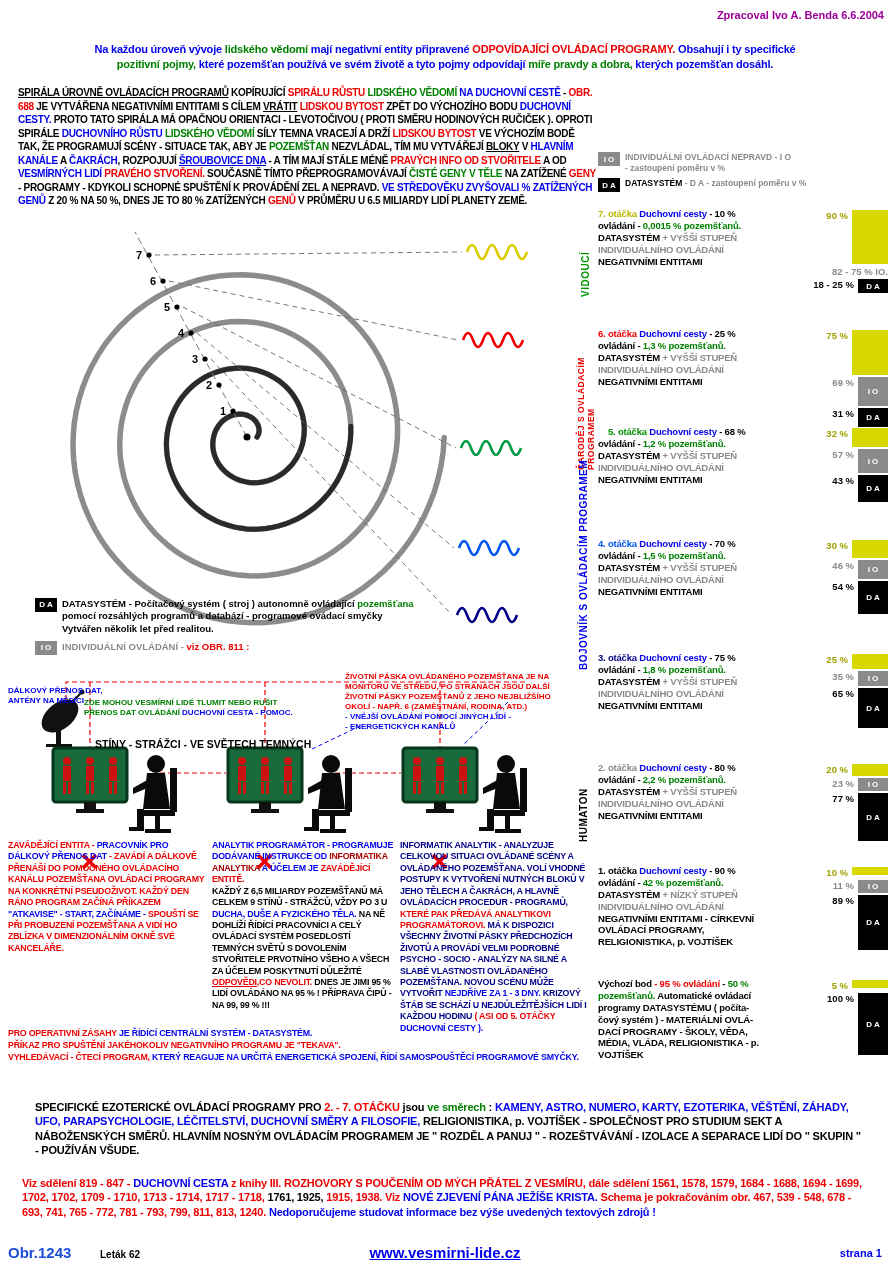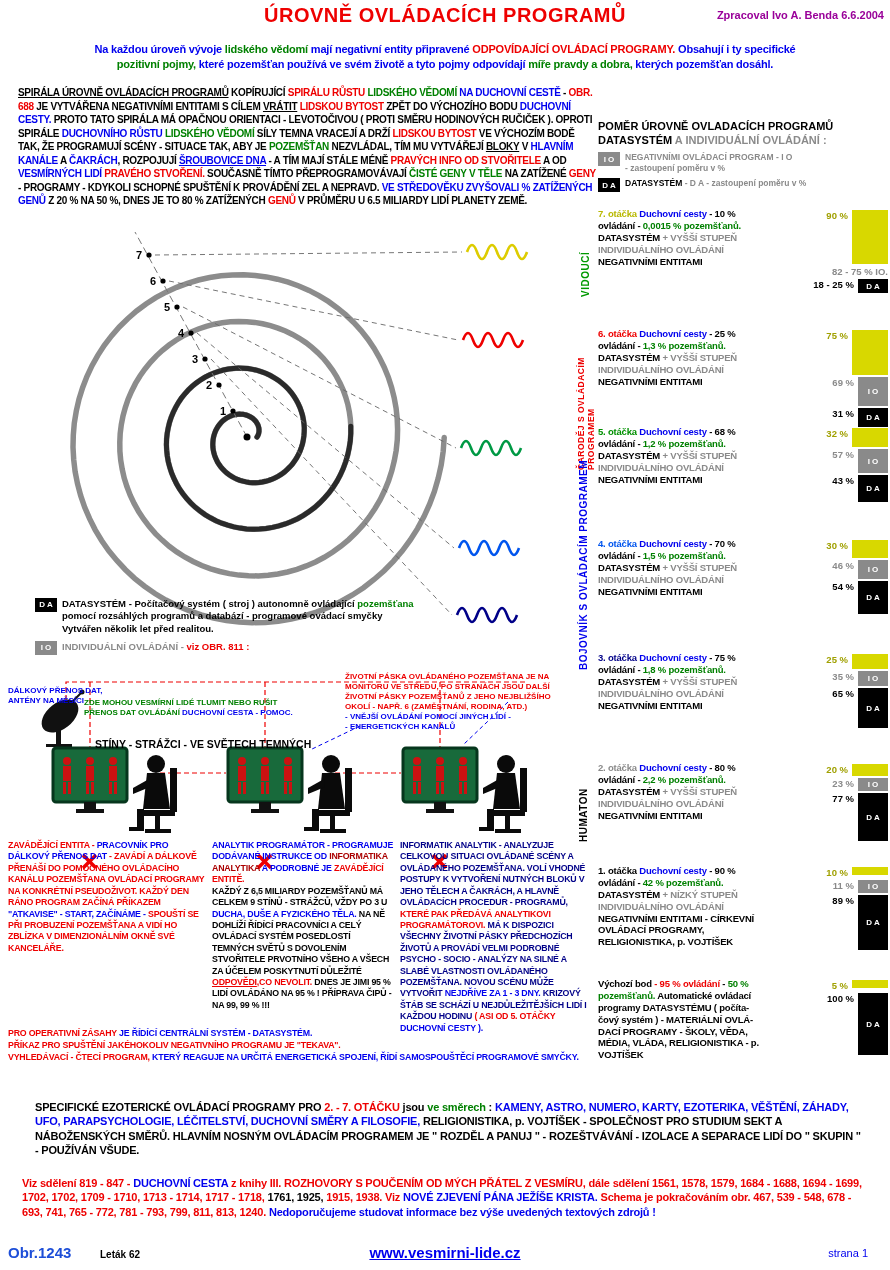--- a/index.html
+++ b/index.html
@@ -52,28 +52,27 @@
   #col1{left:8px;width:198px}
   #col2{left:212px;width:182px}
   #col3{left:400px;width:192px}
   #operative{position:absolute;left:8px;top:1028px;width:588px;font-size:8.8px;font-weight:bold;line-height:1.35;letter-spacing:-.2px}
   #esoteric{position:absolute;left:35px;top:1100px;width:828px;font-size:11px;font-weight:bold;line-height:1.3;letter-spacing:-.2px}
   #sources{position:absolute;left:22px;top:1176px;width:848px;font-size:11px;font-weight:bold;line-height:1.3;letter-spacing:-.2px}
   .footer{position:absolute;left:0;top:1242px;width:100%;height:24px}
   #f-fig{position:absolute;left:8px;top:2px;color:#1d4ed8;font-size:15px;font-weight:bold}
   #f-letak{position:absolute;left:100px;top:7px;color:#000;font-size:10px;font-weight:bold}
   #f-url{position:absolute;left:0;width:100%;text-align:center;top:2px;color:#0000ee;font-size:15px;font-weight:bold;text-decoration:underline;cursor:pointer}
-  #f-page{position:absolute;right:22px;top:5px;color:#0000ee;font-size:11px;font-weight:normal}
+  #f-page{position:absolute;right:8px;top:5px;color:#0000ee;font-size:11px;font-weight:bold}
 </style>
 </head>
 <body>
 
 <div class="page">
 
-  <div class="title">ÚROVNĚ OVLÁDACÍCH PROGRAMŮ</div>
   <div class="credit">Zpracoval Ivo A. Benda  6.6.2004</div>
   <div class="intro pre"><span style="color: rgb(0, 0, 238);">Na každou úroveň vývoje </span><span style="color: rgb(0, 128, 0);">lidského vědomí</span><span style="color: rgb(0, 0, 238);"> mají negativní entity připravené </span><span style="color: rgb(238, 0, 0);">ODPOVÍDAJÍCÍ OVLÁDACÍ PROGRAMY.</span><span style="color: rgb(0, 0, 238);"> Obsahují i ty specifické
 </span><span style="color: rgb(0, 128, 0);">pozitivní pojmy,</span><span style="color: rgb(0, 0, 238);"> které pozemšťan používá ve svém životě a tyto pojmy odpovídají </span><span style="color: rgb(0, 128, 0);">míře pravdy a dobra,</span><span style="color: rgb(0, 0, 238);"> kterých pozemšťan dosáhl.</span></div>
   <div class="main-para"><span style="color: rgb(0, 0, 0); text-decoration: underline;">SPIRÁLA ÚROVNĚ OVLÁDACÍCH PROGRAMŮ</span><span style="color: rgb(0, 0, 0);"> KOPÍRUJÍCÍ </span><span style="color: rgb(238, 0, 0);">SPIRÁLU RŮSTU </span><span style="color: rgb(0, 128, 0);">LIDSKÉHO VĚDOMÍ</span><span style="color: rgb(0, 0, 238);"> NA </span><span style="color: rgb(0, 0, 238);">DUCHOVNÍ CESTĚ</span><span style="color: rgb(0, 0, 0);"> - </span><span style="color: rgb(238, 0, 0);">OBR. 688</span><span style="color: rgb(0, 0, 0);"> JE VYTVÁŘENA NEGATIVNÍMI ENTITAMI S CÍLEM </span><span style="color: rgb(0, 0, 0); text-decoration: underline;">VRÁTIT</span><span style="color: rgb(0, 0, 0);"> </span><span style="color: rgb(238, 0, 0);">LIDSKOU BYTOST</span><span style="color: rgb(0, 0, 0);"> ZPĚT DO VÝCHOZÍHO BODU </span><span style="color: rgb(0, 0, 238);">DUCHOVNÍ CESTY.</span><span style="color: rgb(0, 0, 0);"> PROTO TATO SPIRÁLA MÁ OPAČNOU ORIENTACI - LEVOTOČIVOU  ( PROTI SMĚRU HODINOVÝCH RUČIČEK ). OPROTI SPIRÁLE </span><span style="color: rgb(0, 0, 238);">DUCHOVNÍHO RŮSTU </span><span style="color: rgb(0, 128, 0);">LIDSKÉHO VĚDOMÍ</span><span style="color: rgb(0, 0, 0);"> SÍLY TEMNA VRACEJÍ A DRŽÍ </span><span style="color: rgb(238, 0, 0);">LIDSKOU BYTOST</span><span style="color: rgb(0, 0, 0);"> VE VÝCHOZÍM  BODĚ TAK, ŽE PROGRAMUJÍ SCÉNY - SITUACE TAK, ABY JE </span><span style="color: rgb(0, 128, 0);">POZEMŠŤAN</span><span style="color: rgb(0, 0, 0);">  NEZVLÁDAL, TÍM MU VYTVÁŘEJÍ </span><span style="color: rgb(0, 0, 0); text-decoration: underline;">BLOKY</span><span style="color: rgb(0, 0, 0);"> V </span><span style="color: rgb(0, 0, 238);">HLAVNÍM KANÁLE</span><span style="color: rgb(0, 0, 0);"> A </span><span style="color: rgb(0, 0, 238);">ČAKRÁCH</span><span style="color: rgb(0, 0, 0);">, ROZPOJUJÍ </span><span style="color: rgb(0, 0, 238); text-decoration: underline;">ŠROUBOVICE DNA</span><span style="color: rgb(0, 0, 0);"> - A TÍM MAJÍ STÁLE MÉNĚ </span><span style="color: rgb(238, 0, 0);">PRAVÝCH INFO OD STVOŘITELE</span><span style="color: rgb(0, 0, 0);"> A OD </span><span style="color: rgb(0, 0, 238);">VESMÍRNÝCH LIDÍ</span><span style="color: rgb(0, 0, 0);"> </span><span style="color: rgb(238, 0, 0);">PRAVÉHO STVOŘENÍ.</span><span style="color: rgb(0, 0, 0);"> SOUČASNĚ TÍMTO PŘEPROGRAMOVÁVAJÍ </span><span style="color: rgb(0, 128, 0);">ČISTÉ GENY V TĚLE</span><span style="color: rgb(0, 0, 0);"> NA ZATÍŽENÉ </span><span style="color: rgb(238, 0, 0);">GENY</span><span style="color: rgb(0, 0, 0);"> - PROGRAMY - KDYKOLI SCHOPNÉ SPUŠTĚNÍ K PROVÁDĚNÍ ZEL A NEPRAVD. </span><span style="color: rgb(0, 0, 238);">VE STŘEDOVĚKU ZVYŠOVALI % ZATÍŽENÝCH GENŮ</span><span style="color: rgb(0, 0, 0);"> Z 20 % NA 50 %, DNES JE TO 80 % ZATÍŽENÝCH </span><span style="color: rgb(238, 0, 0);">GENŮ</span><span style="color: rgb(0, 0, 0);"> V PRŮMĚRU U 6.5 MILIARDY LIDÍ PLANETY ZEMĚ.</span></div>
 
   <svg class="spiral-svg" width="565" height="425" viewBox="0 0 565 425">
     <path id="spiral-outer" fill="none" stroke="#8c8c8c" stroke-width="5.5" stroke-linecap="round" d="M242.0 207.0L242.5 206.3L242.9 205.5L243.3 204.6L243.6 203.7L243.8 202.7L244.0 201.6L244.0 200.6L244.0 199.5L243.9 198.3L243.6 197.2L243.3 196.0L242.9 194.9L242.3 193.8L241.6 192.6L240.9 191.5L240.0 190.5L239.0 189.5L237.9 188.5L236.7 187.7L235.5 186.9L234.1 186.2L232.7 185.5L231.1 185.0L229.5 184.6L227.9 184.3L226.2 184.2L224.4 184.1L222.7 184.2L220.9 184.5L219.1 184.9L217.2 185.4L215.4 186.1L213.7 186.9L211.9 187.9L210.2 189.0L208.6 190.2L207.0 191.6L205.6 193.2L204.2 194.9L202.9 196.7L201.8 198.6L200.7 200.6L199.9 202.7L199.1 205.0L198.5 207.3L198.1 209.7L197.9 212.1L197.8 214.6L197.9 217.1L198.2 219.7L198.7 222.2L199.4 224.7L200.3 227.3L201.4 229.7L202.6 232.2L204.1 234.5L205.7 236.8L207.6 239.0L209.6 241.0L211.8 243.0L214.1 244.8L216.6 246.4L219.2 247.9L222.0 249.2L224.9 250.3L227.9 251.2L231.0 251.9L234.2 252.4L237.4 252.7L240.7 252.7L244.0 252.5L247.3 252.0L250.6 251.3L253.9 250.4L257.1 249.2L260.3 247.8L263.4 246.1L266.5 244.2L269.4 242.0L272.1 239.6L274.7 237.1L277.2 234.3L279.4 231.3L281.5 228.1L283.3 224.8L285.0 221.3L286.3 217.6L287.5 213.9L288.3 210.0L288.9 206.0L289.2 202.0L289.3 197.9L289.0 193.8L288.4 189.7L287.6 185.6L286.4 181.6L285.0 177.6L283.2 173.7L281.2 169.9L278.9 166.2L276.3 162.6L273.4 159.2L270.3 156.0L266.9 153.1L263.3 150.3L259.4 147.8L255.4 145.5L251.2 143.5L246.8 141.8L242.3 140.4L237.7 139.4L233.0 138.6L228.1 138.2L223.3 138.1L218.4 138.4L213.5 139.0L208.6 140.0L203.7 141.3L199.0 143.0L194.3 145.0L189.8 147.3L185.4 150.0L181.1 153.1L177.1 156.4L173.3 160.0L169.7 164.0L166.4 168.1L163.4 172.6L160.7 177.3L158.3 182.2L156.2 187.3L154.5 192.5L153.2 197.9L152.2 203.4L151.6 209.0L151.4 214.7L151.7 220.4L152.3 226.1L153.3 231.8L154.8 237.4L156.6 243.0L158.9 248.4L161.5 253.7L164.5 258.9L167.9 263.8L171.7 268.5L175.8 273.0L180.2 277.2L185.0 281.0L190.0 284.6L195.4 287.8L200.9 290.7L206.7 293.2L212.7 295.2L218.8 296.9L225.1 298.1L231.5 298.9L237.9 299.2L244.5 299.1L251.0 298.5L257.5 297.4L263.9 295.9L270.3 294.0L276.5 291.5L282.6 288.7L288.5 285.3L294.1 281.6L299.6 277.5L304.7 272.9L309.5 268.0L314.1 262.7L318.2 257.1L322.0 251.2L325.3 245.0L328.2 238.5L330.7 231.8L332.7 225.0L334.2 217.9L335.3 210.8L335.8 203.5L335.8 196.2L335.3 188.9L334.3 181.6L332.8 174.3L330.7 167.1L328.2 160.1L325.1 153.2L321.6 146.6L317.5 140.1L313.0 134.0L308.1 128.1L302.7 122.6L296.9 117.4L290.8 112.6L284.3 108.3L277.5 104.4L270.4 101.0L263.0 98.1L255.4 95.7L247.6 93.8L239.7 92.4L231.7 91.7L223.6 91.4L215.4 91.8L207.3 92.7L199.2 94.2L191.2 96.3L183.4 99.0L175.7 102.2L168.2 105.9L161.0 110.2L154.1 115.0L147.5 120.3L141.2 126.1L135.4 132.3L130.0 139.0L125.0 146.0L120.5 153.4L116.6 161.2L113.1 169.2L110.3 177.5L108.0 186.0L106.3 194.6L105.2 203.5L104.8 212.4L104.9 221.3L105.7 230.2L107.2 239.1L109.2 248.0L111.9 256.6L115.2 265.2L119.1 273.4L123.6 281.5L128.7 289.2L134.3 296.6L140.4 303.6L147.1 310.1L154.2 316.3L161.8 321.9L169.7 327.0L178.1 331.5L186.7 335.5L195.7 338.8L204.9 341.5L214.3 343.6L223.9 345.1L233.6 345.8L243.3 345.9L253.1 345.3L262.8 344.0L272.5 342.0L282.0 339.3L291.3 335.9L300.5 331.9L309.3 327.3L317.8 322.0L326.0 316.1L333.8 309.6L341.1 302.6L347.9 295.1L354.3 287.0L360.0 278.5L365.2 269.6L369.7 260.3L373.6 250.7L376.8 240.8L379.3 230.7L381.2 220.4L382.3 209.9L382.6 199.4L382.2 188.8L381.1 178.3L379.2 167.8L376.6 157.4L373.3 147.2L369.2 137.2L364.4 127.5L359.0 118.2L352.9 109.2L346.1 100.6L338.7 92.5L330.8 84.9L322.3 77.9L313.3 71.4L303.9 65.6L294.0 60.4L283.8 56.0L273.2 52.2L262.4 49.2L251.4 46.9L240.1 45.4L228.8 44.8L217.4 44.9L206.0 45.8L194.7 47.5L183.5 50.0L172.4 53.3L161.6 57.3L151.0 62.2L140.8 67.7L131.0 74.0L121.6 81.0L112.7 88.7L104.3 97.0L96.5 105.9L89.3 115.3L82.8 125.3L77.0 135.7L71.9 146.5L67.6 157.7L64.0 169.2L61.3 181.0L59.3 193.0L58.3 205.1L58.0 217.3L58.7 229.5L60.1 241.6L62.5 253.7L65.7 265.6L69.7 277.3L74.6 288.7L80.2 299.8L86.6 310.5L93.8 320.8L101.8 330.5L110.4 339.7L119.6 348.3L129.5 356.2L139.9 363.5L150.8 370.0L162.2 375.8L174.1 380.7L186.2 384.9L198.7 388.1L211.4 390.5L224.2 392.1L237.2 392.7L250.2 392.4L263.2 391.2L276.2 389.0L289.0 386.0L301.5 382.1L313.8 377.2L325.8 371.5L337.4 365.0L348.5 357.7L359.1 349.5L369.1 340.7L378.5 331.1L387.3 320.9L395.3 310.0L402.5 298.6L409.0 286.6L414.6 274.2L419.4 261.4L423.2 248.3L426.2 234.9L428.2 221.3L429.2 207.5"></path>
     <path id="spiral-inner" fill="none" stroke="#2a2a2a" stroke-width="5" stroke-linecap="round" d="M242.0 207.0L242.5 206.3L242.9 205.5L243.3 204.6L243.6 203.7L243.8 202.7L244.0 201.6L244.0 200.6L244.0 199.5L243.9 198.3L243.6 197.2L243.3 196.0L242.9 194.9L242.3 193.8L241.6 192.6L240.9 191.5L240.0 190.5L239.0 189.5L237.9 188.5L236.7 187.7L235.5 186.9L234.1 186.2L232.7 185.5L231.1 185.0L229.5 184.6L227.9 184.3L226.2 184.2L224.4 184.1L222.7 184.2L220.9 184.5L219.1 184.9L217.2 185.4L215.4 186.1L213.7 186.9L211.9 187.9L210.2 189.0L208.6 190.2L207.0 191.6L205.6 193.2L204.2 194.9L202.9 196.7L201.8 198.6L200.7 200.6L199.9 202.7L199.1 205.0L198.5 207.3L198.1 209.7L197.9 212.1L197.8 214.6L197.9 217.1L198.2 219.7L198.7 222.2L199.4 224.7L200.3 227.3L201.4 229.7L202.6 232.2L204.1 234.5L205.7 236.8L207.6 239.0L209.6 241.0L211.8 243.0L214.1 244.8L216.6 246.4L219.2 247.9L222.0 249.2L224.9 250.3L227.9 251.2L231.0 251.9L234.2 252.4L237.4 252.7L240.7 252.7L244.0 252.5L247.3 252.0L250.6 251.3L253.9 250.4L257.1 249.2L260.3 247.8L263.4 246.1L266.5 244.2L269.4 242.0L272.1 239.6L274.7 237.1L277.2 234.3L279.4 231.3L281.5 228.1L283.3 224.8L285.0 221.3L286.3 217.6L287.5 213.9L288.3 210.0L288.9 206.0L289.2 202.0L289.3 197.9L289.0 193.8L288.4 189.7L287.6 185.6L286.4 181.6L285.0 177.6L283.2 173.7L281.2 169.9L278.9 166.2L276.3 162.6L273.4 159.2L270.3 156.0L266.9 153.1L263.3 150.3L259.4 147.8L255.4 145.5L251.2 143.5L246.8 141.8L242.3 140.4L237.7 139.4L233.0 138.6L228.1 138.2L223.3 138.1L218.4 138.4L213.5 139.0L208.6 140.0L203.7 141.3L199.0 143.0L194.3 145.0L189.8 147.3L185.4 150.0L181.1 153.1L177.1 156.4L173.3 160.0L169.7 164.0L166.4 168.1L163.4 172.6L160.7 177.3L158.3 182.2L156.2 187.3L154.5 192.5L153.2 197.9L152.2 203.4L151.6 209.0L151.4 214.7L151.7 220.4L152.3 226.1L153.3 231.8L154.8 237.4L156.6 243.0L158.9 248.4L161.5 253.7L164.5 258.9L167.9 263.8L171.7 268.5L175.8 273.0L180.2 277.2L185.0 281.0L190.0 284.6L195.4 287.8L200.9 290.7L206.7 293.2L212.7 295.2L218.8 296.9L225.1 298.1L231.5 298.9L237.9 299.2L244.5 299.1L251.0 298.5L257.5 297.4L263.9 295.9L270.3 294.0L276.5 291.5L282.6 288.7L288.5 285.3L294.1 281.6L299.6 277.5L304.7 272.9L309.5 268.0L314.1 262.7L318.2 257.1L322.0 251.2L325.3 245.0L328.2 238.5L330.7 231.8L332.7 225.0L334.2 217.9L335.3 210.8L335.8 203.5L335.8 196.2"></path>
     <g id="spiral-points">
         <line x1="232" y1="207" x2="120" y2="2" stroke="#777" stroke-width="1" stroke-dasharray="7 4"></line>
@@ -105,28 +104,24 @@
         <path d="M442 385 q5 -14 10 0 t10 0 t10 0 t10 0 t10 0 t10 0" stroke="#000088" stroke-width="2.6" fill="none"></path>
         <line x1="196" y1="129" x2="437" y2="385" stroke="#666" stroke-width="0.9" stroke-dasharray="5 4"></line>
       </g>
   </svg>
 
   <div class="vert" id="v-vidouci" style="color: rgb(0, 153, 0);">VIDOUCÍ</div>
   <div class="vert" id="v-carodej" style="color: rgb(238, 0, 0);">ČARODĚJ S OVLÁDACÍM PROGRAMEM</div>
   <div class="vert" id="v-bojovnik" style="color: rgb(0, 0, 238);">BOJOVNÍK S OVLÁDACÍM PROGRAMEM</div>
   <div class="vert" id="v-humaton" style="color: rgb(0, 0, 0);">HUMATON</div>
 
-  <div class="rp-title">
-    <div>POMĚR ÚROVNĚ OVLADACÍCH PROGRAMŮ</div>
-    <div><span style="color: rgb(0, 0, 0);">DATASYSTÉM</span><span style="color: rgb(138, 138, 138);"> A INDIVIDUÁLNÍ OVLÁDÁNÍ :</span></div>
-  </div>
   <div class="rp-legend">
     <div class="lg-row">
       <span class="lg-box io-box-sm">I O</span>
-      <span class="lg-text pre"><span style="color: rgb(138, 138, 138);">NEGATIVNÍMI OVLÁDACÍ PROGRAM - I O
+      <span class="lg-text pre"><span style="color: rgb(138, 138, 138);">INDIVIDUÁLNÍ OVLÁDACÍ NEPRAVD - I O
 </span><span style="color: rgb(138, 138, 138); margin-top: 17px;">- zastoupení poměru v %</span></span>
     </div>
     <div class="lg-row">
       <span class="lg-box da-box-sm">D A</span>
       <span class="lg-text pre"><span style="color: rgb(0, 0, 0);">DATASYSTÉM</span><span style="color: rgb(138, 138, 138);"> - D A  - zastoupení poměru v %</span></span>
     </div>
   </div>
 
   <div id="levels">
     <div class="level">
@@ -167,21 +162,21 @@
           </div>
         <div class="bar-row">
             <span class="pct da-pct">31 %</span>
             <span class="bar da-bar" style="height: 19px;">D A</span>
           </div>
       </div>
     </div>
 
     <div class="level">
       <div class="lvl-text">
-        <div><span style="color: rgb(0, 144, 0);">5. otáčka</span> <span class="lvl-dc">Duchovní cesty</span> <span>- 68 %</span></div>
+        <div><span style="color: rgb(0, 144, 0); margin-left: 10px;">5. otáčka</span> <span class="lvl-dc">Duchovní cesty</span> <span>- 68 %</span></div>
         <div><span>ovládání - </span><span class="lvl-share">1,2 % pozemšťanů.</span></div>
         <div><span style="color: rgb(0, 0, 0);">DATASYSTÉM</span><span style="color: rgb(138, 138, 138);"> + VYŠŠÍ STUPEŇ </span><span style="color: rgb(138, 138, 138);">INDIVIDUÁLNÍHO OVLÁDÁNÍ </span><span style="color: rgb(0, 0, 0);">NEGATIVNÍMI ENTITAMI</span></div>
       </div>
       <div class="lvl-bars">
         <div class="bar-row">
             <span class="pct free-pct">32 %</span>
             <span class="bar free-bar" style="height: 19px;"></span>
           </div>
         <div class="bar-row">
             <span class="pct io-pct">57 %</span>
@@ -380,21 +375,21 @@
 PŘENOS DAT OVLÁDÁNÍ </span><span style="color: rgb(0, 0, 238);">DUCHOVNÍ CESTA - POMOC.</span></div>
   <div class="lbl" id="lbl-shadows">STÍNY - STRÁŽCI - VE SVĚTECH TEMNÝCH</div>
   <div class="lbl pre" id="lbl-lifetape"><span style="color: rgb(238, 0, 0);">ŽIVOTNÍ PÁSKA OVLÁDANÉHO POZEMŠŤANA JE NA
 MONITORU VE STŘEDU, PO STRANÁCH JSOU DALŠÍ
 ŽIVOTNÍ PÁSKY POZEMŠŤANŮ Z JEHO NEJBLIŽŠÍHO
 OKOLÍ - NAPŘ. 6 (ZAMĚSTNÁNÍ, RODINA, ATD.)</span><span style="color: rgb(0, 0, 238);">
 - VNĚJŠÍ OVLÁDÁNÍ POMOCÍ JINÝCH LIDÍ -</span><span style="color: rgb(0, 0, 238);">
 - ENERGETICKÝCH KANÁLŮ</span></div>
 
   <div class="col pre" id="col1"><span style="color: rgb(238, 0, 0);">ZAVÁDĚJÍCÍ ENTITA - </span><span style="color: rgb(0, 0, 238);">PRACOVNÍK PRO DÁLKOVÝ PŘENOS DAT</span><span style="color: rgb(238, 0, 0);"> - ZAVÁDÍ A DÁLKOVĚ PŘENÁŠÍ DO POMOCNÉHO OVLÁDACÍHO KANÁLU POZEMŠŤANA OVLÁDACÍ PROGRAMY NA KONKRÉTNÍ PSEUDOŽIVOT. KAŽDÝ DEN RÁNO PROGRAM ZAČÍNÁ PŘÍKAZEM </span><span style="color: rgb(0, 0, 238);">"ATKAVISE" - START, ZAČÍNÁME -</span><span style="color: rgb(238, 0, 0);"> SPOUŠTÍ SE PŘI PROBUZENÍ POZEMŠŤANA A VIDÍ HO ZBLÍZKA V DIMENZIONÁLNÍM OKNĚ SVÉ KANCELÁŘE.</span></div>
-  <div class="col pre" id="col2"><span style="color: rgb(0, 0, 238);">ANALYTIK PROGRAMÁTOR - PROGRAMUJE DODÁVANÉ INSTRUKCE OD </span><span style="color: rgb(170, 0, 0);">INFORMATIKA ANALYTIKA</span><span style="color: rgb(0, 0, 238);"> A PODROBNÉ JE </span><span style="color: rgb(238, 0, 0);">ZAVÁDĚJÍCÍ ENTITĚ.</span><span style="color: rgb(0, 0, 0);">
+  <div class="col pre" id="col2"><span style="color: rgb(0, 0, 238);">ANALYTIK PROGRAMÁTOR - PROGRAMUJE DODÁVANÉ INSTRUKCE OD </span><span style="color: rgb(170, 0, 0);">INFORMATIKA ANALYTIKA</span><span style="color: rgb(0, 0, 238);"> A ÚČELEM JE </span><span style="color: rgb(238, 0, 0);">ZAVÁDĚJÍCÍ ENTITĚ.</span><span style="color: rgb(0, 0, 0);">
 KAŽDÝ Z 6,5 MILIARDY POZEMŠŤANŮ MÁ CELKEM 9 STÍNŮ - STRÁŽCŮ, VŽDY PO 3 U </span><span style="color: rgb(0, 0, 238);">DUCHA, DUŠE A FYZICKÉHO TĚLA.</span><span style="color: rgb(0, 0, 0);"> NA NĚ DOHLÍŽÍ ŘÍDÍCÍ PRACOVNÍCI A CELÝ OVLÁDACÍ SYSTÉM POSEDLOSTÍ TEMNÝCH SVĚTŮ S DOVOLENÍM STVOŘITELE PRVOTNÍHO VŠEHO A VŠECH ZA ÚČELEM POSKYTNUTÍ DŮLEŽITÉ </span><span style="color: rgb(238, 0, 0); text-decoration: underline;">ODPOVĚDI</span><span style="color: rgb(238, 0, 0);">,CO NEVOLIT.</span><span style="color: rgb(0, 0, 0);"> DNES JE JIMI 95 % LIDÍ OVLÁDÁNO NA 95 % !  PŘÍPRAVA ČIPŮ - NA 99, 99 % !!!</span></div>
   <div class="col pre" id="col3"><span style="color: rgb(0, 0, 136);">INFORMATIK ANALYTIK - ANALYZUJE CELKOVOU SITUACI OVLÁDANÉ SCÉNY A OVLÁDANÉHO POZEMŠŤANA. VOLÍ VHODNÉ POSTUPY K VYTVOŘENÍ NUTNÝCH BLOKŮ V JEHO TĚLECH A ČAKRÁCH, A HLAVNĚ OVLÁDACÍCH PROCEDUR - PROGRAMŮ, </span><span style="color: rgb(238, 0, 0);">KTERÉ PAK PŘEDÁVÁ ANALYTIKOVI PROGRAMÁTOROVI.</span><span style="color: rgb(0, 0, 136);"> MÁ K DISPOZICI VŠECHNY ŽIVOTNÍ PÁSKY PŘEDCHOZÍCH ŽIVOTŮ A PROVÁDÍ VELMI PODROBNÉ PSYCHO - SOCIO - ANALÝZY NA SILNÉ A SLABÉ VLASTNOSTI OVLÁDANÉHO POZEMŠŤANA. NOVOU SCÉNU MŮŽE VYTVOŘIT </span><span style="color: rgb(0, 0, 238);">NEJDŘÍVE ZA 1 - 3 DNY.</span><span style="color: rgb(0, 0, 136);"> KRIZOVÝ ŠTÁB SE SCHÁZÍ U NEJDŮLEŽITĚJŠÍCH LIDÍ I KAŽDOU HODINU </span><span style="color: rgb(238, 0, 0);">( ASI OD 5. OTÁČKY </span><span style="color: rgb(0, 0, 238);">DUCHOVNÍ CESTY ).</span></div>
   <div class="pre" id="operative"><span style="color: rgb(238, 0, 0);">PRO OPERATIVNÍ ZÁSAHY</span><span style="color: rgb(0, 0, 238);"> JE ŘÍDÍCÍ CENTRÁLNÍ SYSTÉM - DATASYSTÉM.</span><span style="color: rgb(238, 0, 0);">
 PŘÍKAZ PRO SPUŠTĚNÍ JAKÉHOKOLIV NEGATIVNÍHO PROGRAMU JE "TEKAVA".</span><span style="color: rgb(238, 0, 0);">
 VYHLEDÁVACÍ - ČTECÍ PROGRAM, </span><span style="color: rgb(0, 0, 238);">KTERÝ REAGUJE NA URČITÁ ENERGETICKÁ SPOJENÍ, ŘÍDÍ SAMOSPOUŠTĚCÍ PROGRAMOVÉ SMYČKY.</span></div>
 
   <div id="esoteric"><span style="color: rgb(0, 0, 0);">SPECIFICKÉ EZOTERICKÉ  OVLÁDACÍ PROGRAMY PRO </span><span style="color: rgb(238, 0, 0);">2. - 7. OTÁČKU</span><span style="color: rgb(0, 0, 0);"> jsou </span><span style="color: rgb(0, 128, 0);">ve směrech</span><span style="color: rgb(0, 0, 0);">  : </span><span style="color: rgb(0, 0, 238);">KAMENY, ASTRO, NUMERO, KARTY, EZOTERIKA, VĚŠTĚNÍ, ZÁHADY, UFO, PARAPSYCHOLOGIE, LÉČITELSTVÍ, DUCHOVNÍ SMĚRY A FILOSOFIE,</span><span style="color: rgb(0, 0, 0);"> RELIGIONISTIKA, p. VOJTÍŠEK - SPOLEČNOST PRO  STUDIUM SEKT  A NÁBOŽENSKÝCH SMĚRŮ.  HLAVNÍM NOSNÝM OVLÁDACÍM PROGRAMEM JE " ROZDĚL A PANUJ " - ROZEŠTVÁVÁNÍ - IZOLACE A SEPARACE LIDÍ  DO " SKUPIN "  - POUŽÍVÁN VŠUDE.</span></div>
   <div id="sources"><span style="color: rgb(238, 0, 0);">Viz sdělení 819 - 847 - </span><span style="color: rgb(0, 0, 238);">DUCHOVNÍ CESTA</span><span style="color: rgb(238, 0, 0);"> z knihy III. ROZHOVORY S POUČENÍM OD MÝCH PŘÁTEL Z VESMÍRU, dále sdělení 1561, 1578, 1579, 1684 - 1688, 1694 - 1699, 1702, 1702, 1709 - 1710, 1713 - 1714, 1717 - 1718, </span><span style="color: rgb(0, 0, 0);">1761, 1925,</span><span style="color: rgb(238, 0, 0);"> 1915, 1938. Viz </span><span style="color: rgb(0, 0, 238);">NOVÉ ZJEVENÍ PÁNA JEŽÍŠE KRISTA.</span><span style="color: rgb(238, 0, 0);"> Schema je pokračováním obr. 467, 539 - 548, 678 - 693, 741, 765 - 772, 781 - 793, 799, 811, 813, 1240.</span><span style="color: rgb(0, 0, 238);">    Nedoporučujeme studovat informace bez výše uvedených textových zdrojů !</span></div>
 
   <div class="footer">

